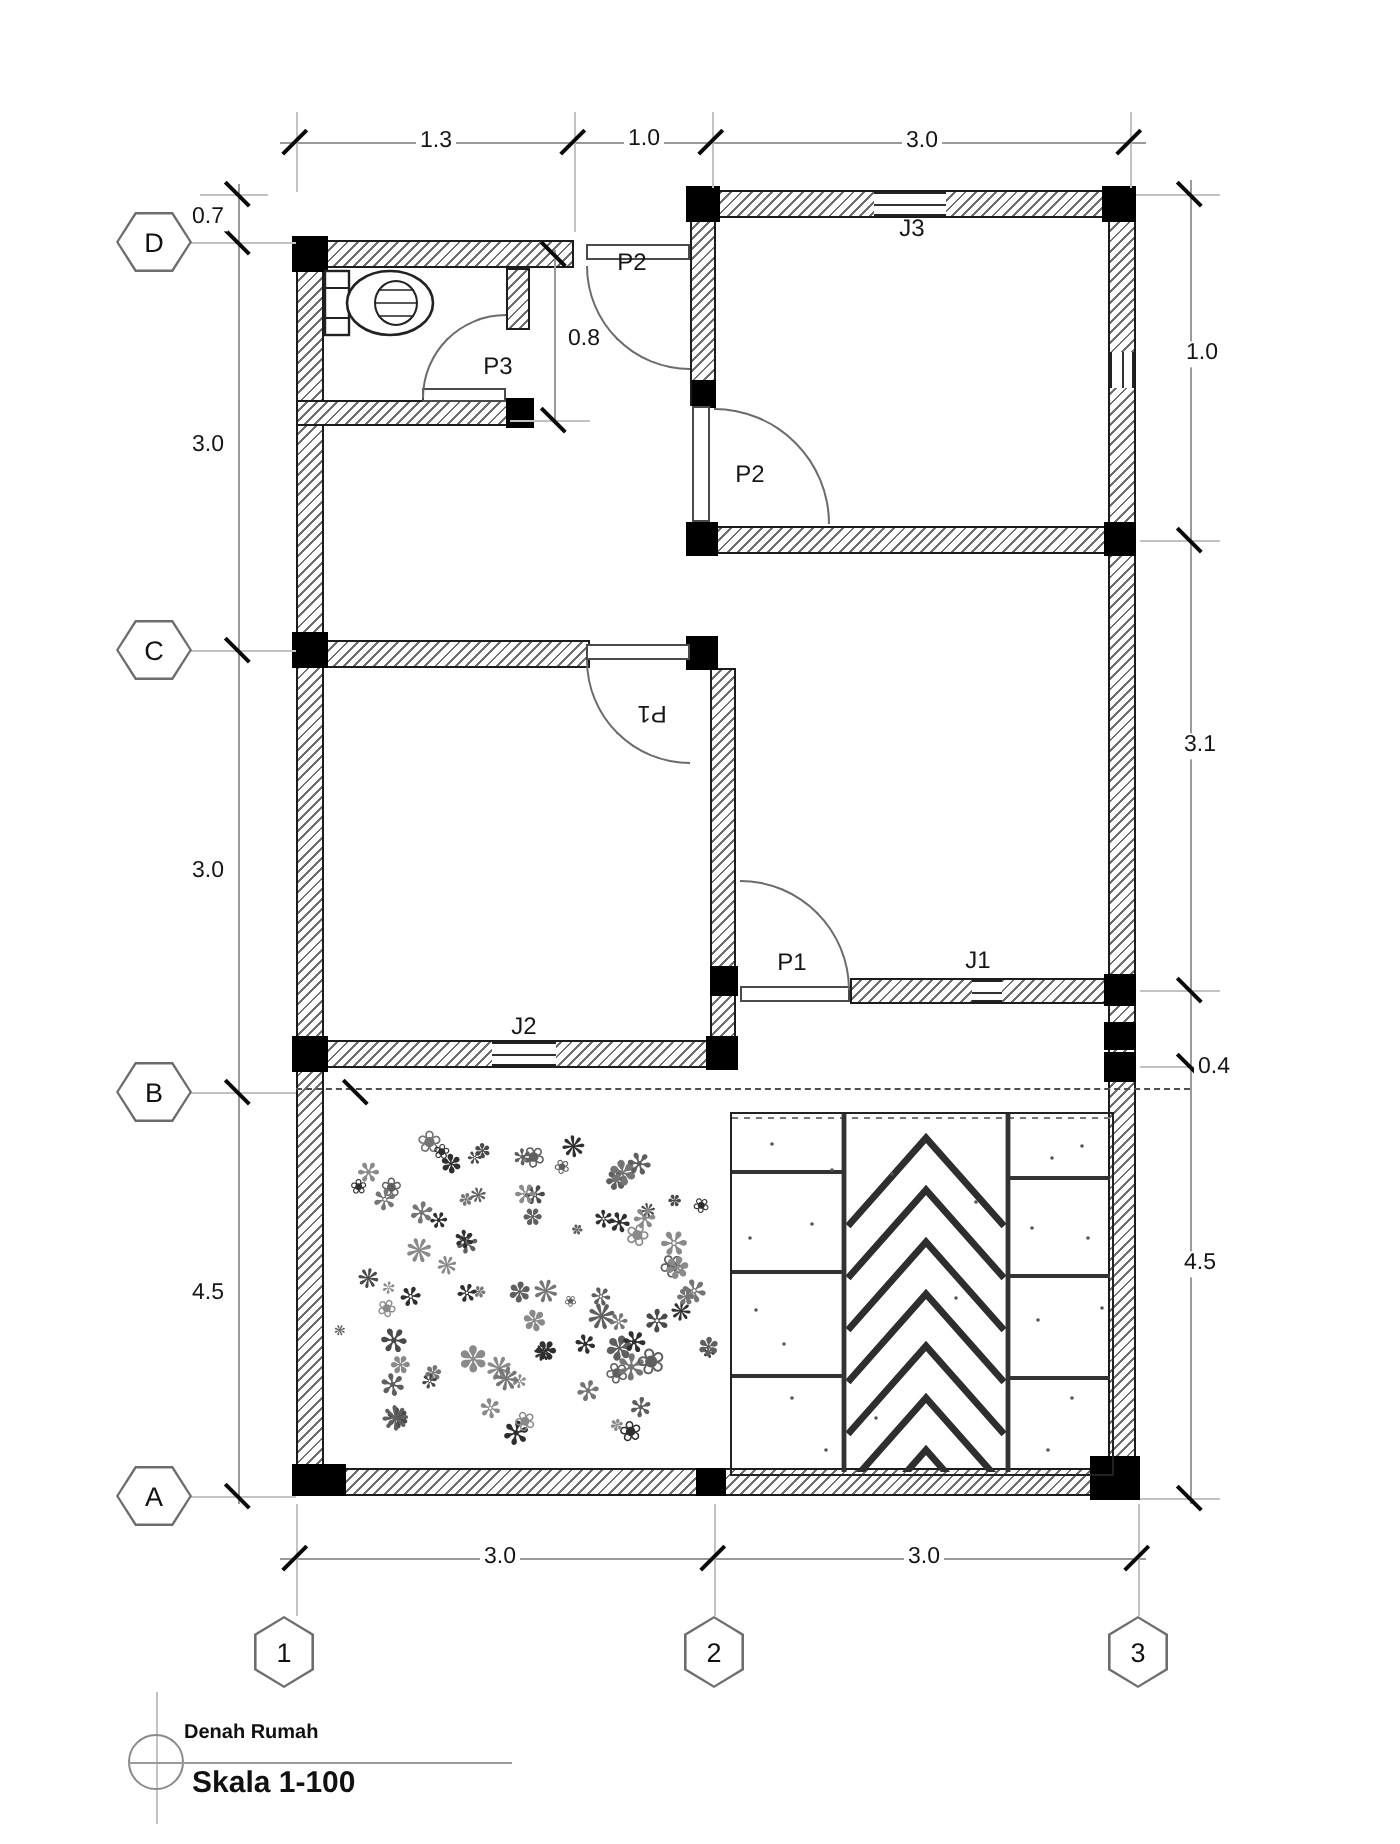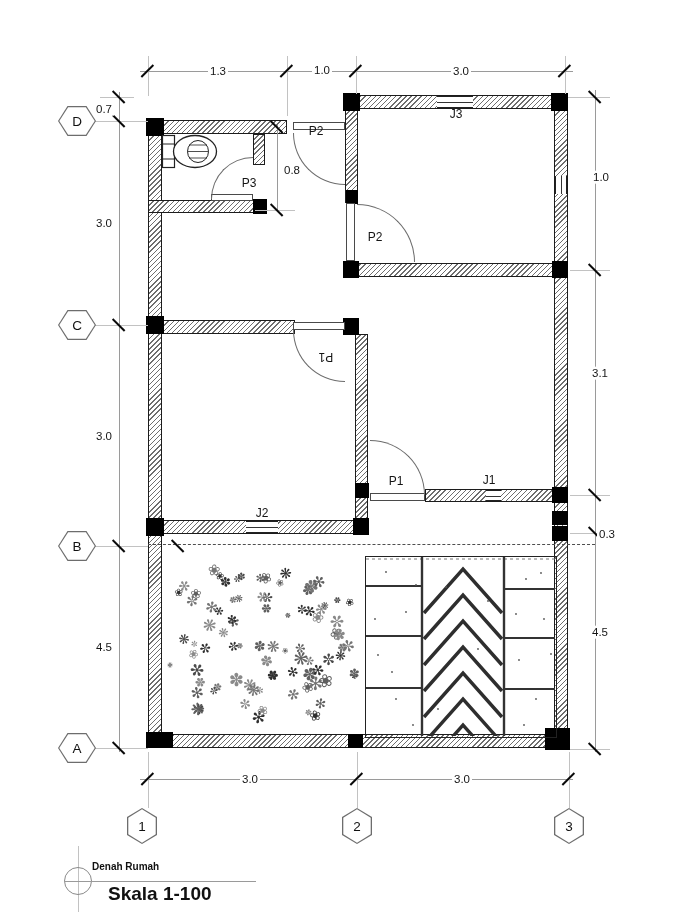--- a/index.html
+++ b/index.html
@@ -310,21 +310,21 @@
   <div class="a eline" style="left:570px;top:495px;width:40px;height:1px"></div>
   <div class="a eline" style="left:570px;top:533px;width:40px;height:1px"></div>
   <div class="a eline" style="left:570px;top:749px;width:40px;height:1px"></div>
   <div class="tk" style="left:586px;top:96px;transform:rotate(45deg)"></div>
   <div class="tk" style="left:586px;top:269px;transform:rotate(45deg)"></div>
   <div class="tk" style="left:586px;top:494px;transform:rotate(45deg)"></div>
   <div class="tk" style="left:586px;top:532px;transform:rotate(45deg)"></div>
   <div class="tk" style="left:586px;top:748px;transform:rotate(45deg)"></div>
   <span class="dl" style="left:601px;top:177px">1.0</span>
   <span class="dl" style="left:600px;top:373px">3.1</span>
-  <span class="dl" style="left:607px;top:534px">0.3</span>
+  <span class="dl" style="left:607px;top:534px">0.4</span>
   <span class="dl" style="left:600px;top:632px">4.5</span>
 
   <div class="a dline" style="left:140px;top:779px;width:433px;height:1px"></div>
   <div class="a eline" style="left:148px;top:752px;width:1px;height:56px"></div>
   <div class="a eline" style="left:357px;top:752px;width:1px;height:56px"></div>
   <div class="a eline" style="left:569px;top:752px;width:1px;height:56px"></div>
   <div class="tk" style="left:139px;top:778px;transform:rotate(-45deg)"></div>
   <div class="tk" style="left:348px;top:778px;transform:rotate(-45deg)"></div>
   <div class="tk" style="left:560px;top:778px;transform:rotate(-45deg)"></div>
   <span class="dl" style="left:250px;top:779px">3.0</span>
@@ -358,15 +358,15 @@
   <span class="rl" style="left:375px;top:237px">P2</span>
   <span class="rl" style="left:326px;top:357px;transform:translate(-50%,-50%) rotate(180deg)">P1</span>
   <span class="rl" style="left:396px;top:481px">P1</span>
   <span class="rl" style="left:489px;top:480px">J1</span>
   <span class="rl" style="left:262px;top:513px">J2</span>
 
   <div class="a eline" style="left:78px;top:846px;width:1px;height:66px"></div>
   <div class="a" style="left:64px;top:867px;width:28px;height:28px;border:1px solid #8a8a8a;border-radius:50%"></div>
   <div class="a dline" style="left:64px;top:881px;width:192px;height:1px"></div>
   <span class="a tb" style="left:92px;top:861px;font-size:10px">Denah Rumah</span>
-  <span class="a tb" style="left:108px;top:883px;font-size:19px">Skala 1-100</span>
+  <span class="a tb" style="left:96px;top:883px;font-size:15px">Skala 1-100</span>
 
 </div>
 
 </body></html>

